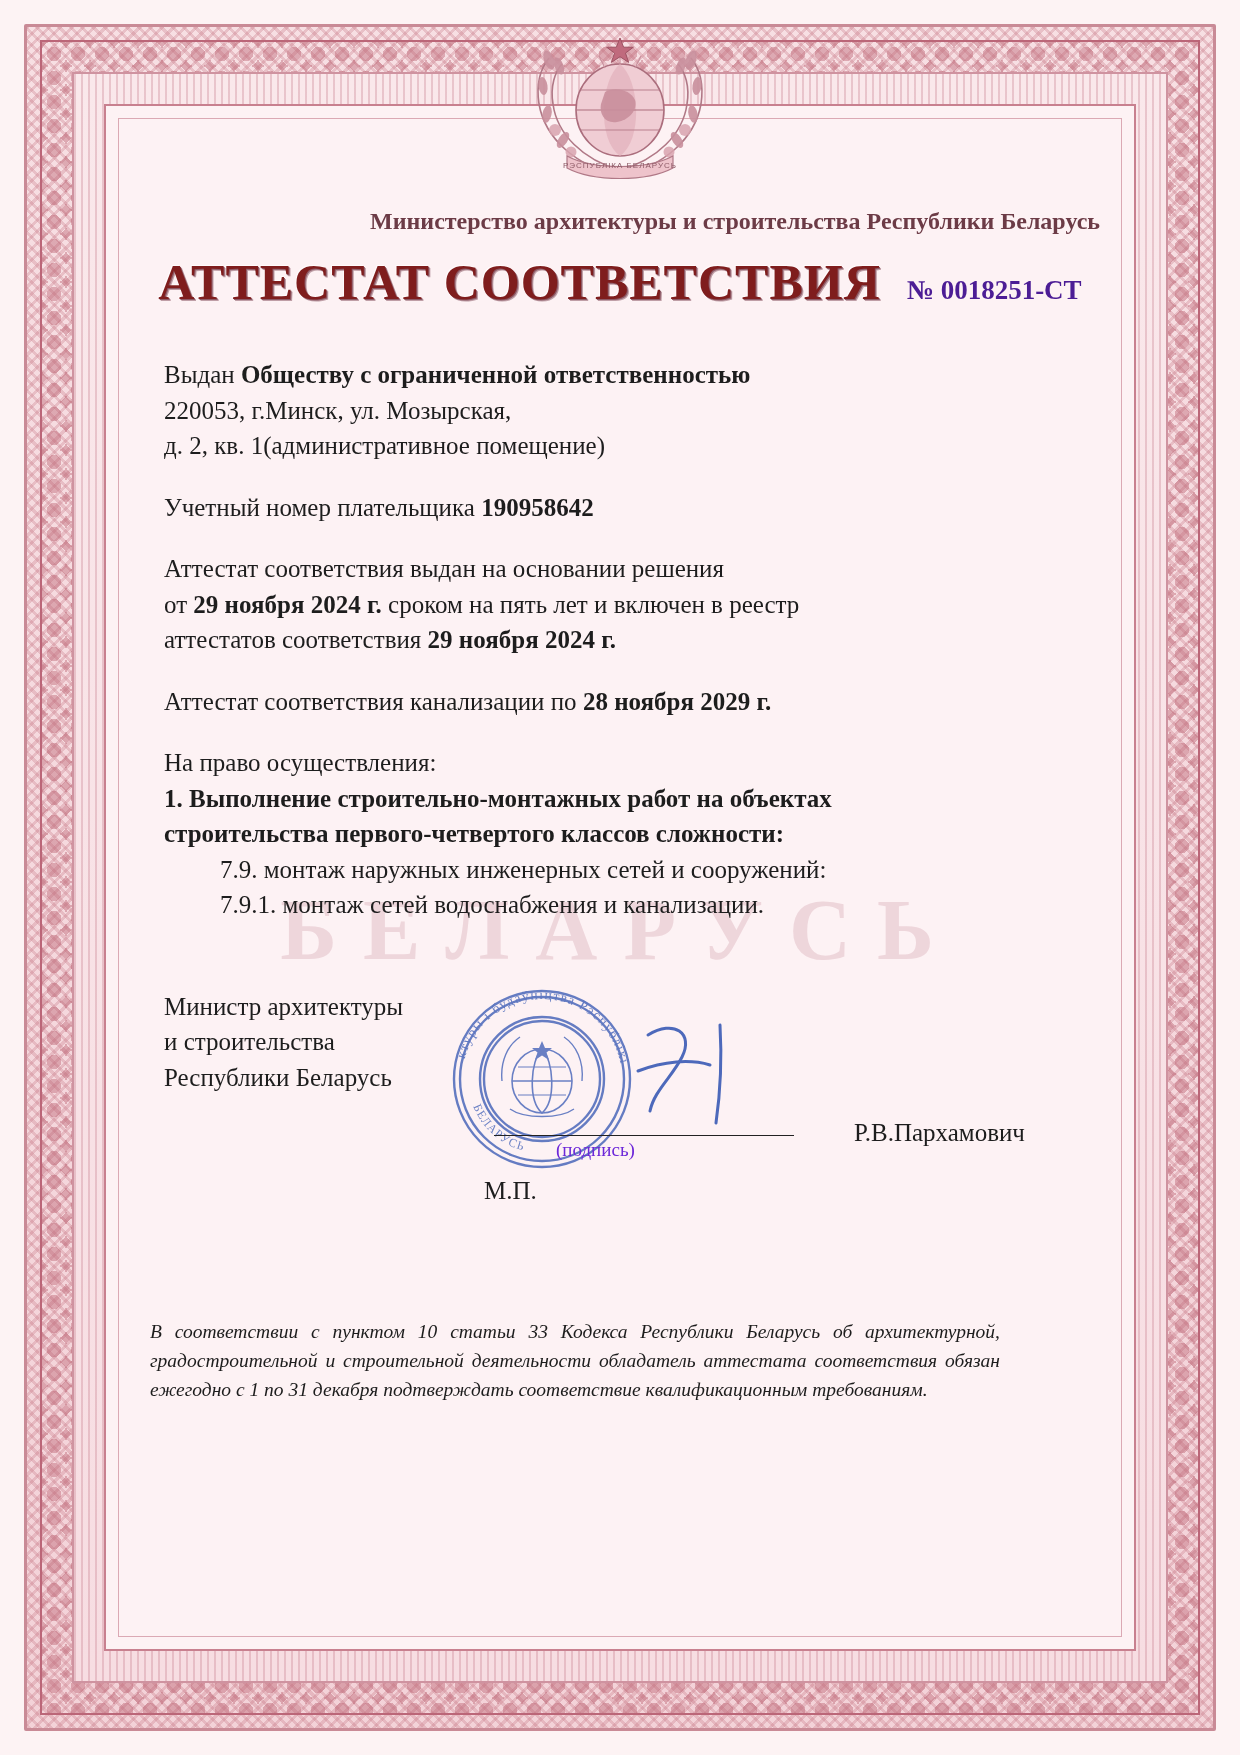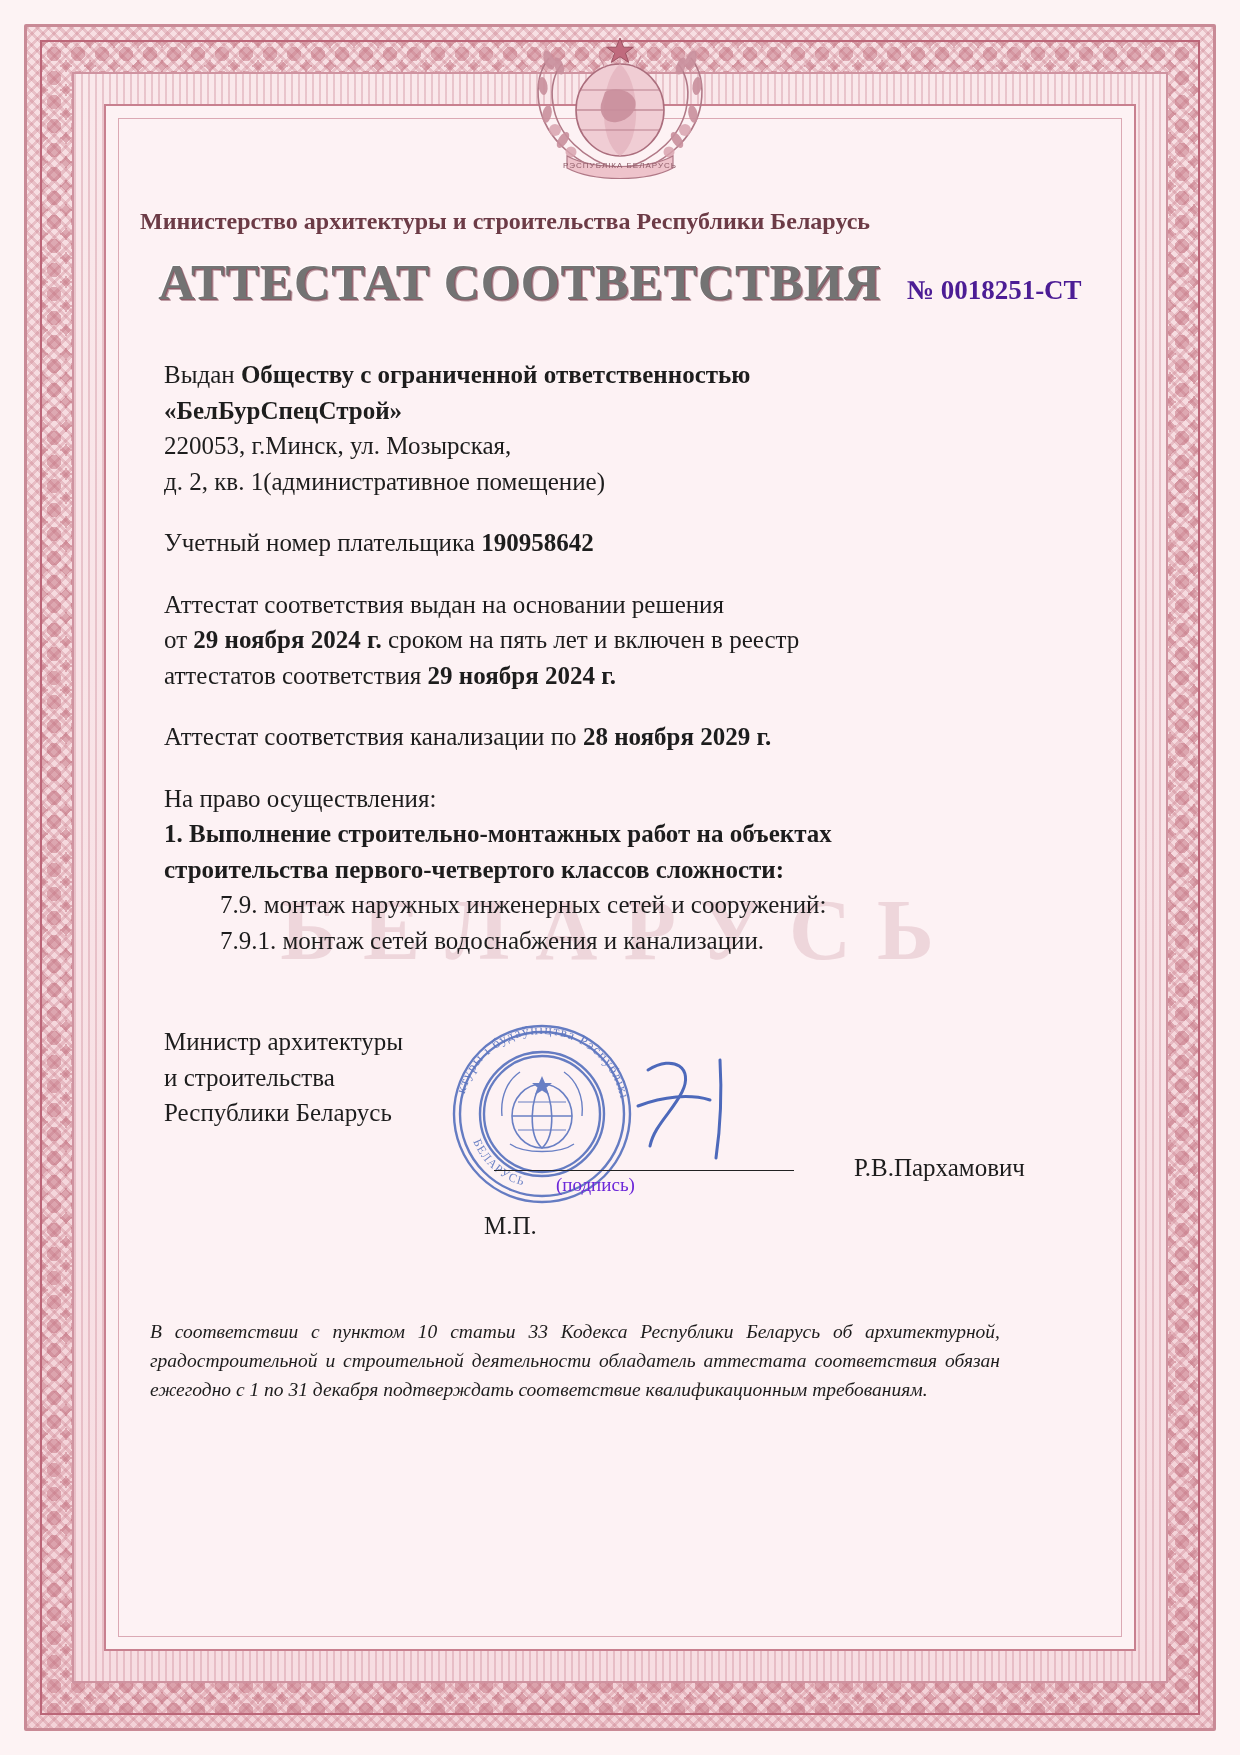--- a/index.html
+++ b/index.html
@@ -71,34 +71,34 @@
 
   .emblem{
     position:relative;
     width:230px;height:150px;
     margin:-96px auto 0 auto;
   }
   .emblem svg{display:block;width:230px;height:150px;}
 
   .ministry{
     margin-top:24px;
-    text-align:left;
+    text-align:right;
     font-size:24px;font-weight:bold;
     color:#6c3b46;
     font-family:"Liberation Serif", serif;
   }
 
   .title-row{
     margin-top:18px;
     display:flex;align-items:baseline;justify-content:center;gap:26px;
   }
   .cert-title{
     font-size:50px;font-weight:bold;
     letter-spacing:1px;
-    color:#737373;
+    color:#7f1d1d;
     text-shadow:
       1px 1px 0 #8d5a66,
       2px 2px 0 rgba(141,90,102,.55),
       -1px -1px 0 rgba(255,255,255,.7);
     font-family:"Liberation Serif", serif;
     white-space:nowrap;
   }
   .cert-number{
     font-size:27px;font-weight:bold;color:#4c1d95;
     white-space:nowrap;
@@ -245,21 +245,20 @@
 
     <div class="title-row">
       <div class="cert-title">АТТЕСТАТ СООТВЕТСТВИЯ</div>
       <div class="cert-number">№ 0018251-СТ</div>
     </div>
 
     <div class="body">
 
       <div class="para">
         <div class="line"><span>Выдан </span><span class="b">Обществу с ограниченной ответственностью</span></div>
-        <div class="line b">«БелБурСпецСтрой»</div>
         <div class="line">220053, г.Минск, ул. Мозырская,</div>
         <div class="line">д. 2, кв. 1(административное помещение)</div>
       </div>
 
       <div class="para">
         <div class="line"><span>Учетный номер плательщика </span><span class="b">190958642</span></div>
       </div>
 
       <div class="para">
         <div class="line">Аттестат соответствия выдан на основании решения</div>

